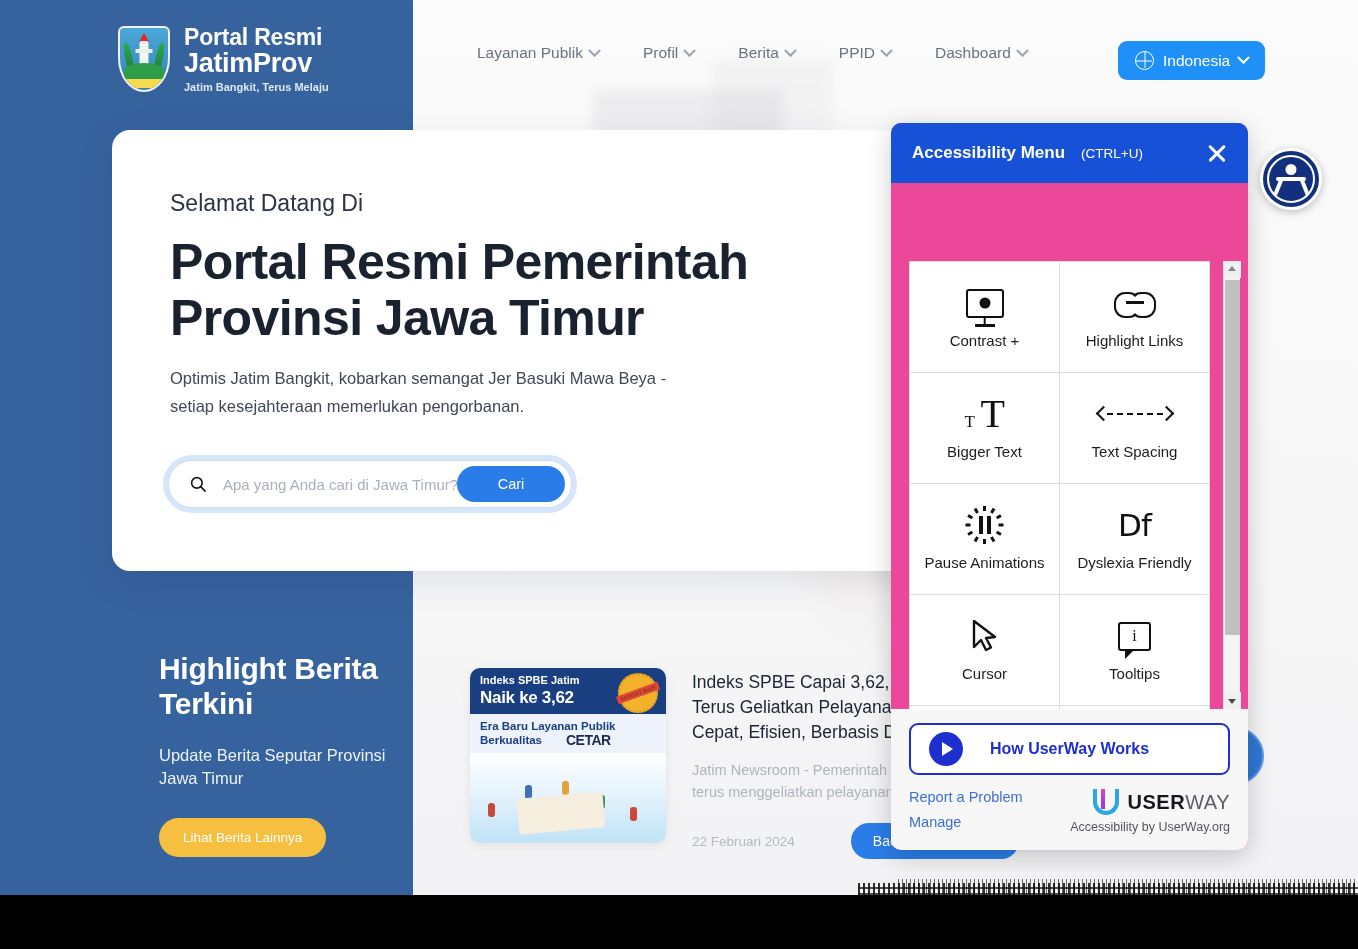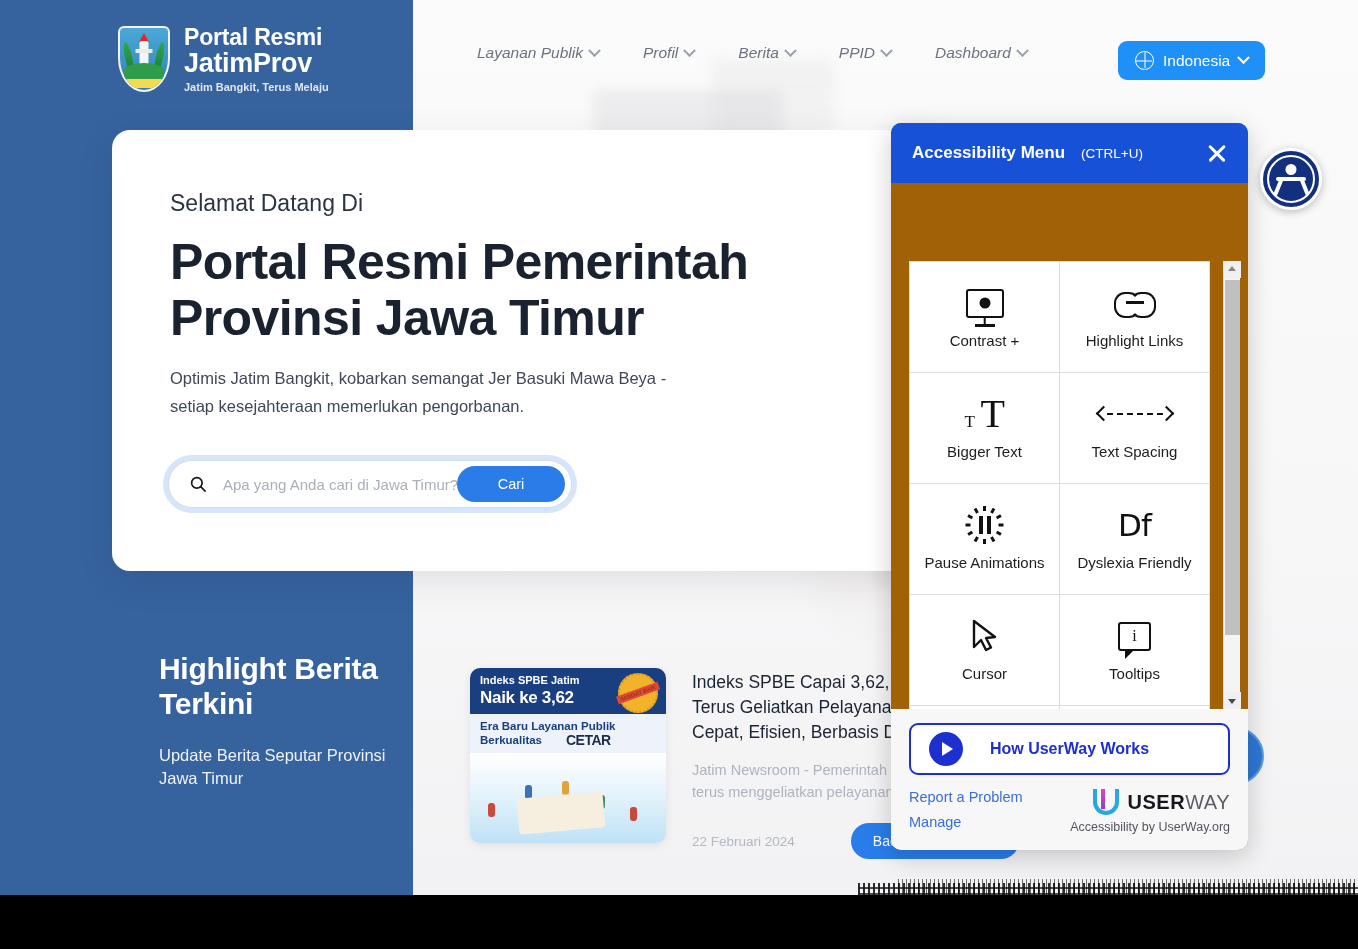--- a/index.html
+++ b/index.html
@@ -94,21 +94,21 @@
     position:absolute; left:4px; bottom:2px; width:44px; height:9px;
     background:#f6d94e; border-radius:4px;
   }
   .brand-txt { color:#fff; line-height:1.02; }
   .brand-txt .l1 { font-size:23px; font-weight:bold; letter-spacing:-0.2px; }
   .brand-txt .l2 { font-size:27px; font-weight:bold; letter-spacing:-0.3px; margin-top:1px;}
   .brand-txt .l3 { font-size:11px; font-weight:bold; color:#dfe7f2; margin-top:4px; }
 
   .nav {
     position:absolute; left:455px; top:44px;
-    display:flex; align-items:center; gap:0px;font-style:italic;
+    display:flex; align-items:center; gap:0px;
   }
   .nav-item {
     display:flex; align-items:center; gap:7px;
     color:#6b7280; font-size:15.5px; padding:0 22px;
     cursor:pointer; white-space:nowrap;
   }
   .chev { width:9px; height:9px; border-right:2px solid #9aa3af; border-bottom:2px solid #9aa3af;
           transform: rotate(45deg) translate(-2px,-2px); flex:none; }
   .lang-btn {
     position:absolute; left:1118px; top:41px;
@@ -236,21 +236,21 @@
   .a11y-fab .body{ position:absolute; left:50%; top:26px; transform:translateX(-50%); width:30px;height:3.5px;background:#fff;border-radius:2px;}
   .a11y-fab .body::before,.a11y-fab .body::after{
     content:""; position:absolute; top:1px; width:3.5px;height:19px;background:#fff;border-radius:2px;
   }
   .a11y-fab .body::before{ left:4px; transform:rotate(22deg); transform-origin:top;}
   .a11y-fab .body::after{ right:4px; transform:rotate(-22deg); transform-origin:top;}
 
   
   .panel{
     position:absolute; left:891px; top:123px; width:357px; height:727px;
-    background:#a16207; border-radius:10px; overflow:hidden; z-index:10;
+    background:#ec4899; border-radius:10px; overflow:hidden; z-index:10;
     box-shadow: 0 6px 26px rgba(0,0,0,0.20);
     display:flex; flex-direction:column;
   }
   .panel-head{
     height:60px; background:#1751d8; color:#fff; flex:none;
     display:flex; align-items:center; padding:0 18px 0 21px;
   }
   .panel-head .t { font-size:17px; font-weight:bold; }
   .panel-head .k { font-size:13.5px; font-weight:normal; margin-left:16px; }
   .panel-head .x { margin-left:auto; width:26px;height:26px; position:relative; cursor:pointer;}
@@ -452,20 +452,21 @@
         <line x1="15.6" y1="15.6" x2="21.5" y2="21.5" stroke="#16181c" stroke-width="2.2" stroke-linecap="round"></line>
       </svg>
       <input class="search-input" type="text" placeholder="Apa yang Anda cari di Jawa Timur?" style="">
       <button class="search-btn">Cari</button>
     </div>
   </div>
 
   <div class="hl">
     <h2>Highlight Berita Terkini</h2>
     <div class="sub">Update Berita Seputar Provinsi Jawa Timur</div>
+    <div class="btn">Lihat Berita Lainnya</div>
   </div>
 
   <div class="news">
     <div class="news-thumb">
       <div class="nt-top"></div>
       <div class="nt-b1">Indeks SPBE Jatim</div>
       <div class="nt-b2">Naik ke 3,62</div>
       <div class="nt-seal">
         <span>SANGAT BAIK</span>
       </div>

